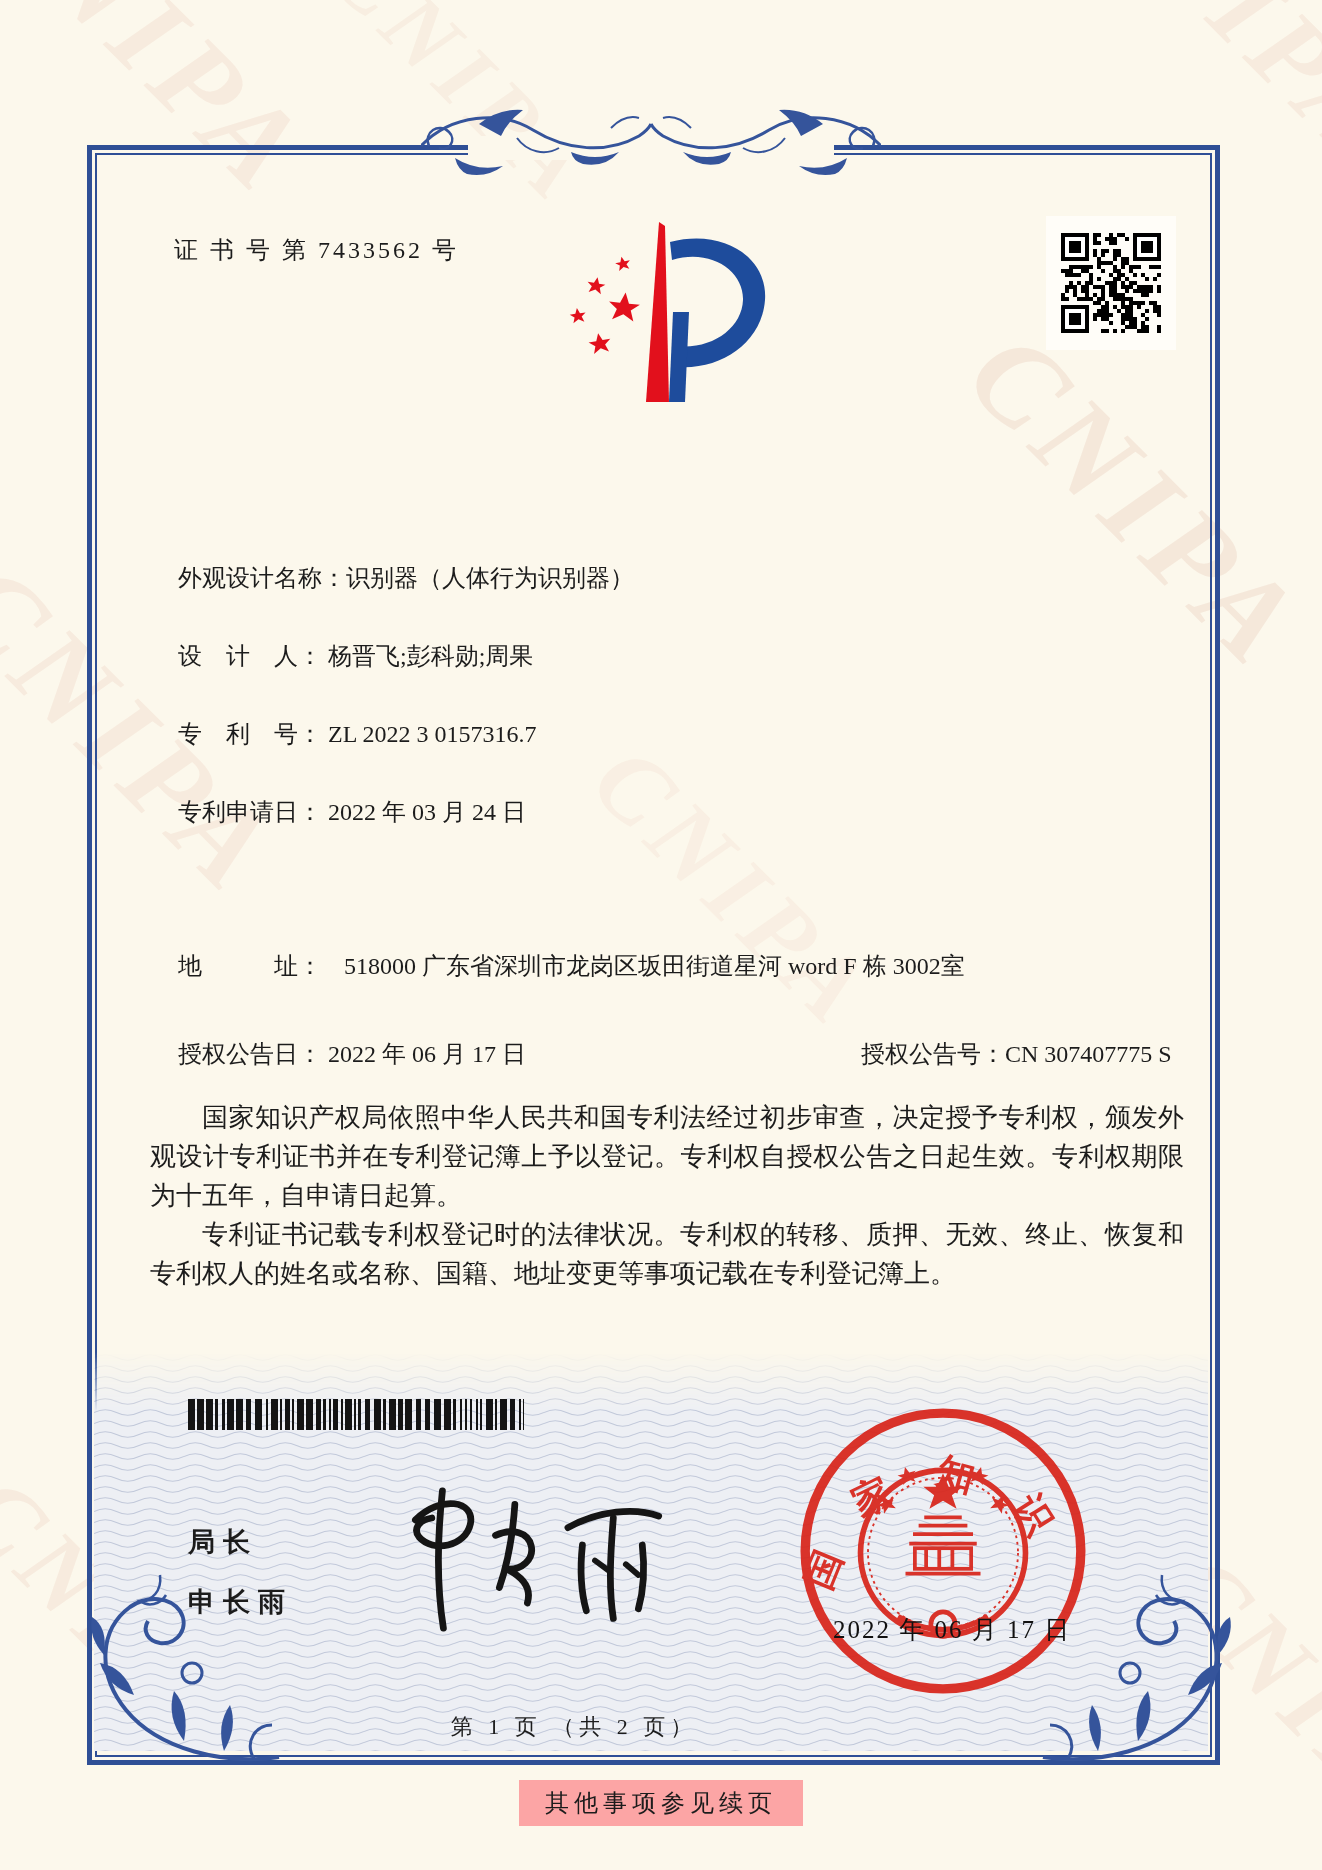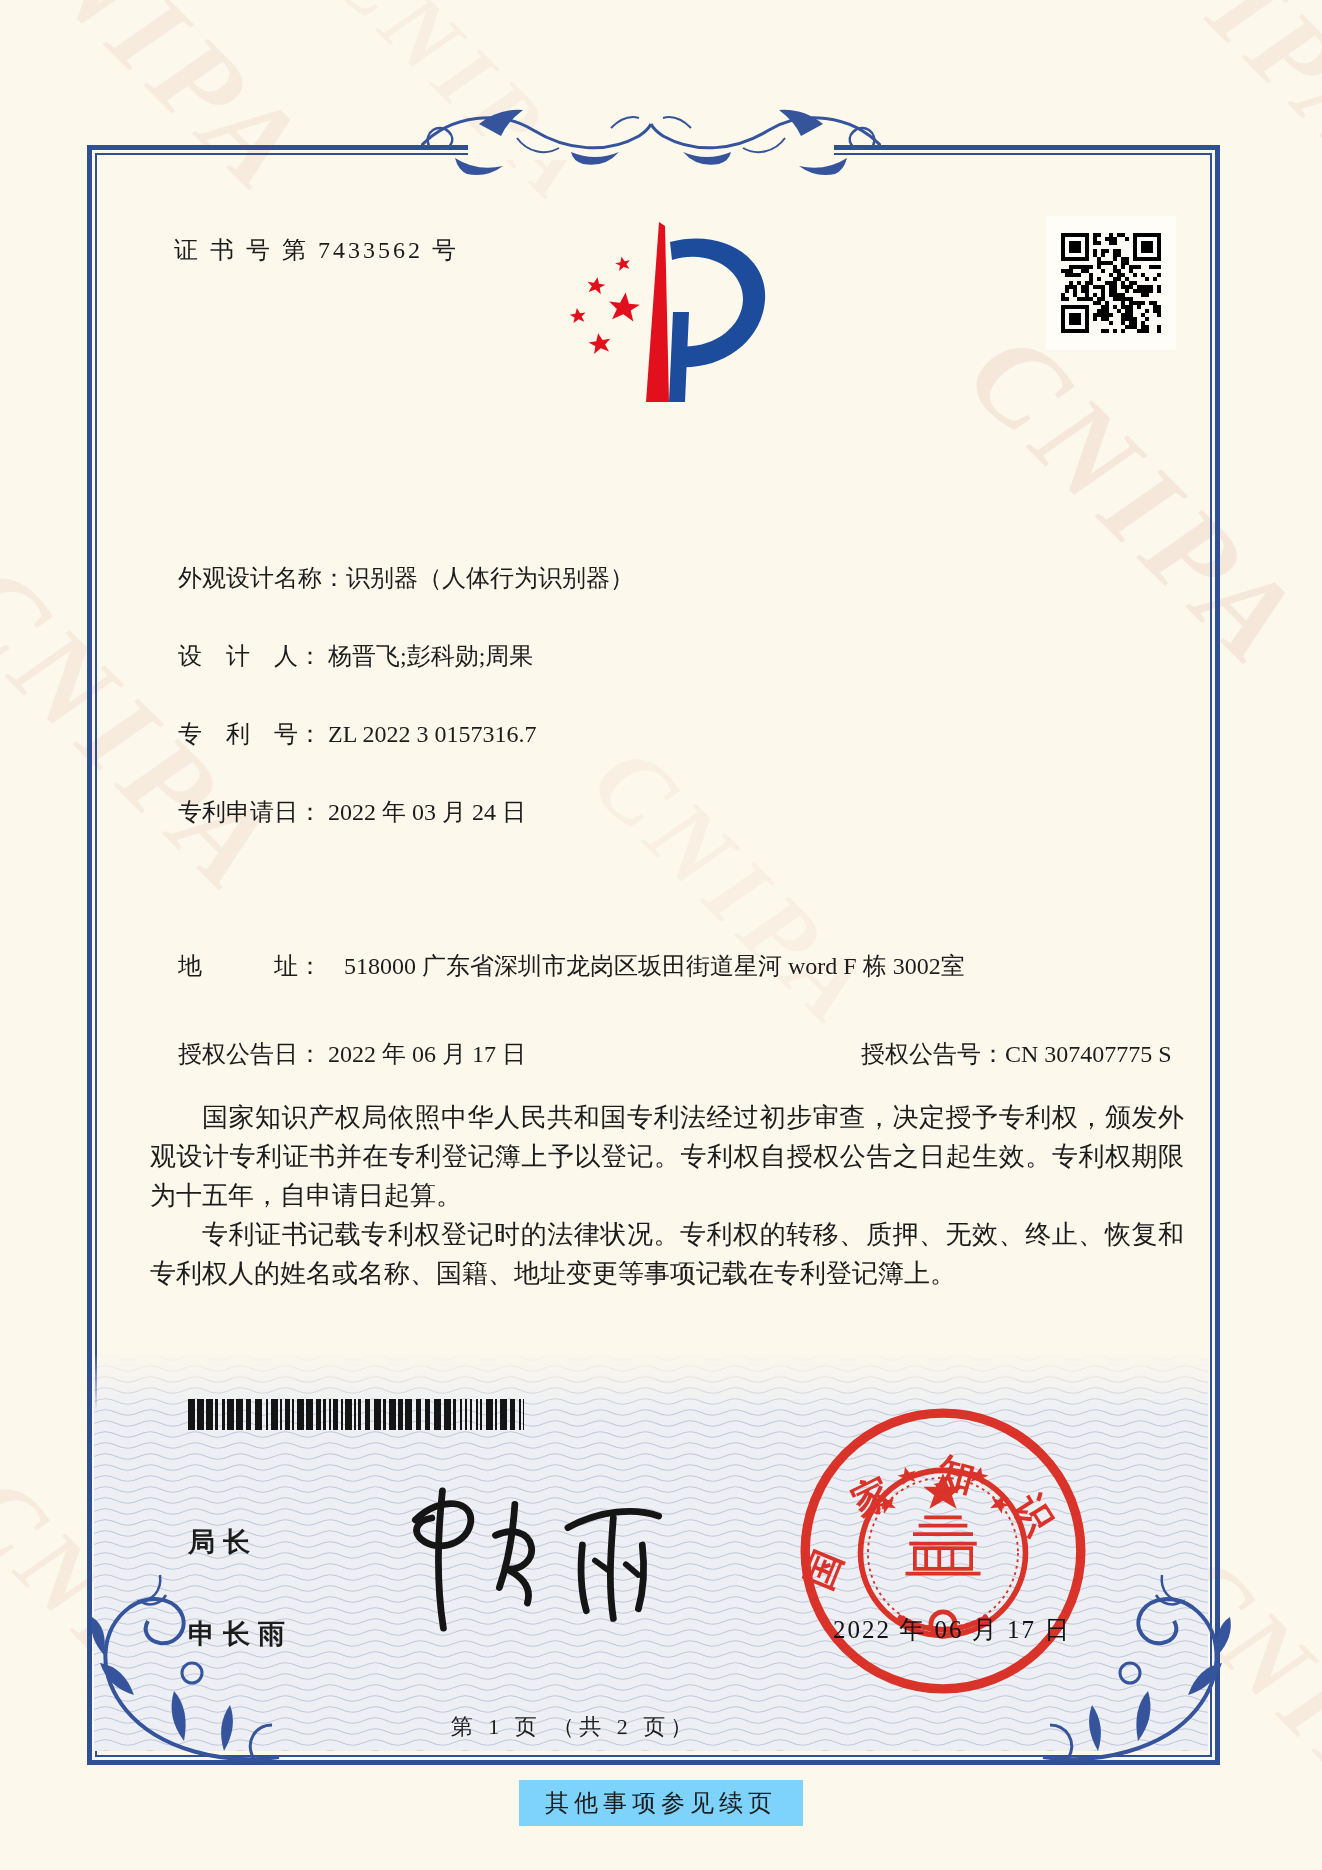--- a/index.html
+++ b/index.html
@@ -51,29 +51,29 @@
   
   .paras{position:absolute;left:150px;top:1098px;width:1034px;font-size:26px;
          line-height:39px;text-align:justify;}
   .paras p{margin:0;text-indent:2em;}
 
   
   .barcode{position:absolute;left:188px;top:1399px;width:336px;height:31px;}
   .role{position:absolute;left:188px;top:1524px;font-size:27px;font-weight:700;
         letter-spacing:8px;font-family:"Liberation Sans",sans-serif;}
   .signer{position:absolute;left:188px;top:1584px;font-size:27px;font-weight:700;
-        letter-spacing:8px;font-family:"Liberation Sans",sans-serif;margin-top:32px;}
+        letter-spacing:8px;font-family:"Liberation Sans",sans-serif;}
   .sig{position:absolute;left:398px;top:1472px;width:280px;height:175px;}
   .seal{position:absolute;left:793px;top:1401px;width:300px;height:300px;opacity:.93;}
   .sealdate{position:absolute;left:833px;top:1613px;font-size:25px;letter-spacing:2px;
             color:#111;z-index:5;}
   .pagefoot{position:absolute;left:87px;top:1712px;width:974px;text-align:center;
             font-size:22px;letter-spacing:5px;}
   .cont{position:absolute;left:50%;top:1780px;transform:translateX(-50%);
-        background:#7dd3fc;padding:7px 26px;font-size:24px;letter-spacing:5px;white-space:nowrap;}
+        background:#fca5a5;padding:7px 26px;font-size:24px;letter-spacing:5px;white-space:nowrap;}
 </style>
 </head>
 <body>
 
 <div id="page">
 
   <div class="wm wm-tl">CNIPA</div>
   <div class="wm wm-tc">CNIPA</div>
   <div class="wm wm-tr">CNIPA</div>
   <div class="wm wm-r">CNIPA</div>

